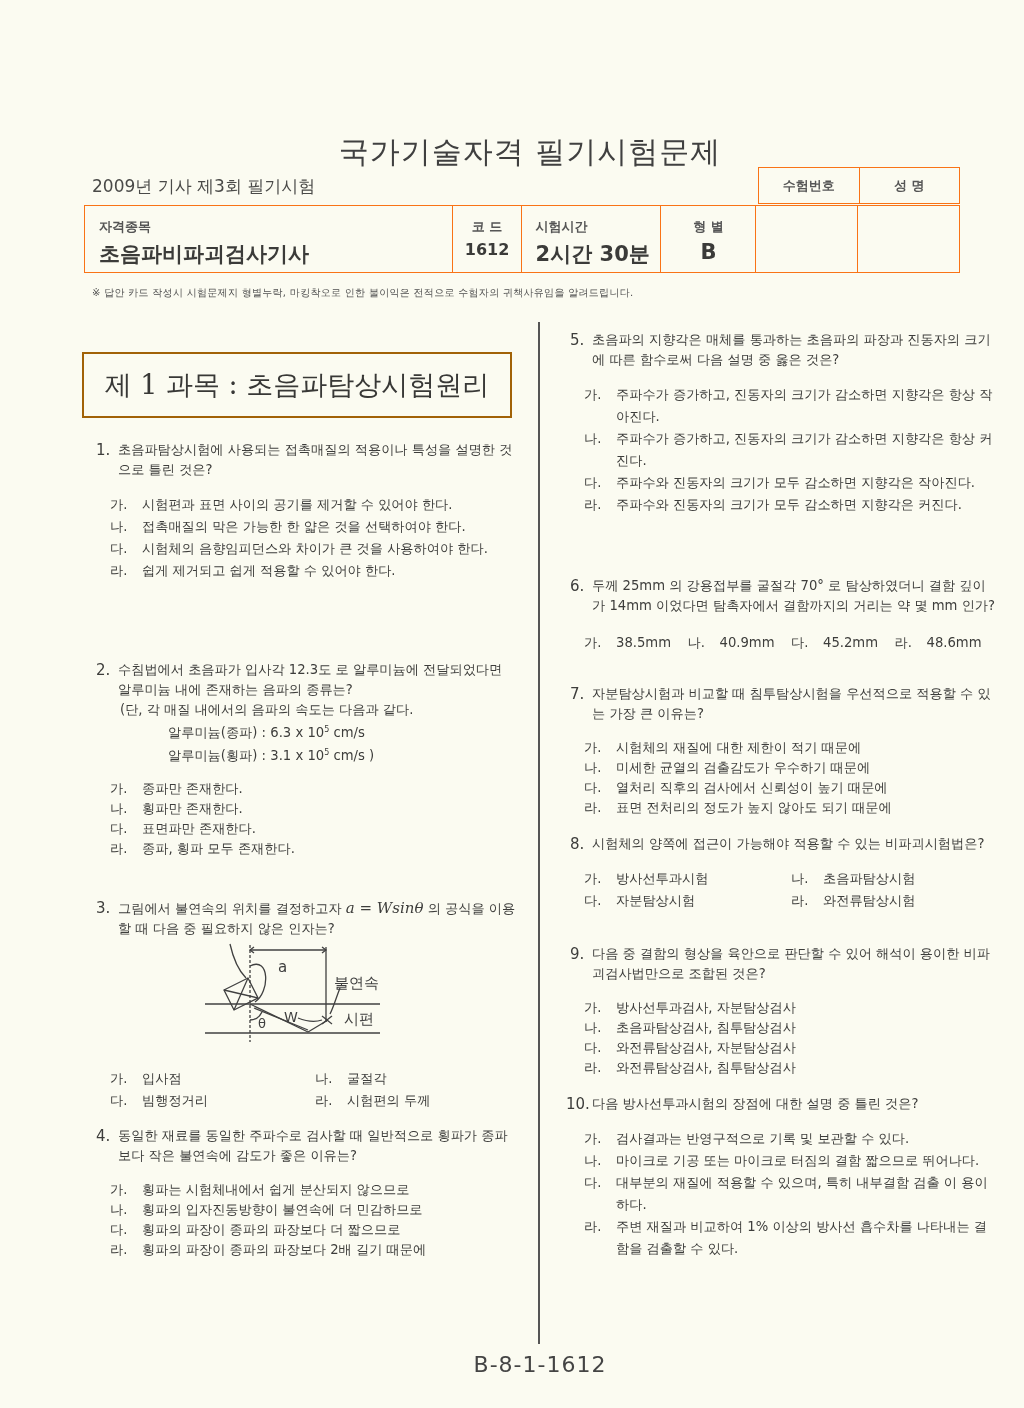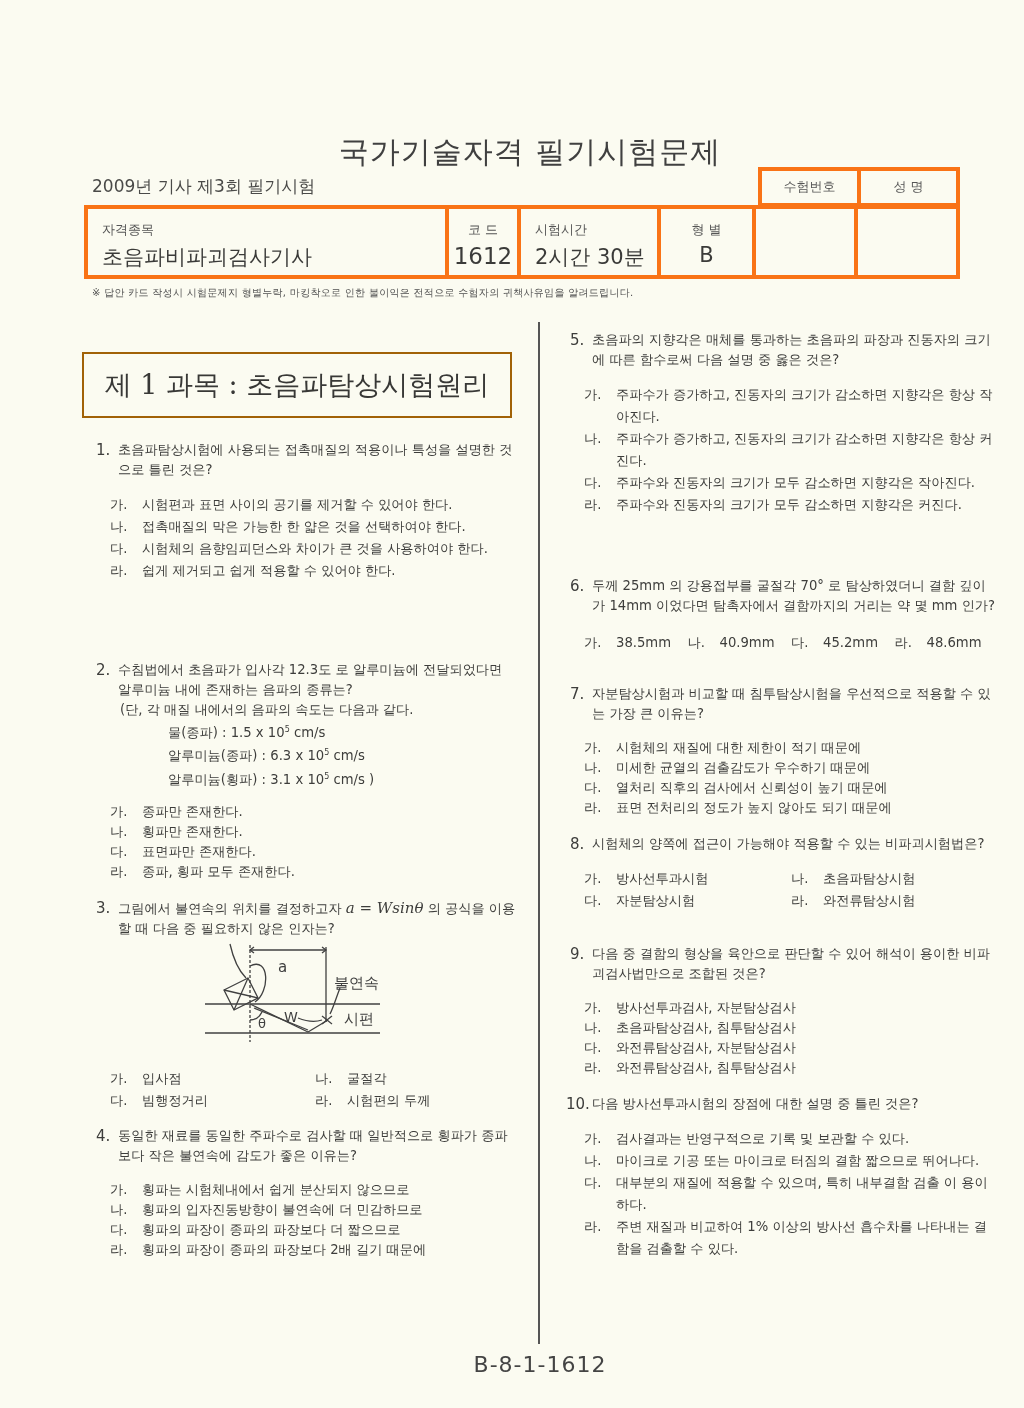--- a/index.html
+++ b/index.html
@@ -9,21 +9,21 @@
     font-family:"DejaVu Sans", "Liberation Sans", sans-serif;
     color:#3a3a38;
   }
   .abs { position:absolute; }
   .main-title {
     left:0; width:1060px; top:132px; text-align:center;
     font-size:30px; letter-spacing:1px; color:#404040;
   }
   .exam-sub { left:92px; top:175px; font-size:17px; color:#4a4a48; }
   .hdr-table { border-collapse:collapse; position:absolute; }
-  .hdr-table td { border:4px solid #f97316; padding:4px; vertical-align:top; }
+  .hdr-table td { border:1px solid #f97316; padding:4px; vertical-align:top;font-weight:bold; }
   .cell-label { font-size:13px; color:#555; display:block; padding:8px 0 0 10px; }
   .cell-val { font-size:21px; display:block; padding:4px 0 0 10px; color:#3b3b39; }
   .center { text-align:center; padding-left:0 !important; }
   .notice { left:92px; top:286px; font-size:10px; color:#505050; letter-spacing:0.3px; }
   .divider { left:538px; top:322px; width:2px; height:1022px; background:#555; }
   .subject-box {
     left:82px; top:352px; width:430px; height:66px;
     border:2px solid #a16207; box-sizing:border-box;
     font-family:"DejaVu Serif", "Liberation Serif", serif;
     font-size:27px; text-align:center; line-height:62px; color:#383836;
@@ -61,21 +61,21 @@
 
 <table class="hdr-table" style="left:84px; top:205px; width:876px;">
   <tbody>
       <tr style="height:64px;margin-top:16px;">
     <td style="width:378px;">
       <span class="cell-label">자격종목</span>
       <span class="cell-val">초음파비파괴검사기사</span>
     </td>
     <td style="width:60px;">
       <span class="cell-label center">코 드</span>
-      <span class="cell-val center" style="font-size:23px;">1612</span>
+      <span class="cell-val center" style="font-size:16px;">1612</span>
     </td>
     <td style="width:136px;">
       <span class="cell-label">시험시간</span>
       <span class="cell-val">2시간 30분</span>
     </td>
     <td style="width:90px;">
       <span class="cell-label center">형 별</span>
       <span class="cell-val center">B</span>
     </td>
     <td style="width:98px;"></td>
@@ -115,21 +115,20 @@
   </div>
 </div>
 
 <div class="abs q" style="left:96px; top:660px; width:420px;">
   <div class="stem">
     <span class="num">2.</span>
     <span class="stem-text">수침법에서 초음파가 입사각 12.3도 로 알루미늄에 전달되었다면 알루미늄 내에 존재하는 음파의 종류는?</span>
   </div>
   <div class="note">
     <div>(단, 각 매질 내에서의 음파의 속도는 다음과 같다.</div>
-    <div class="ind"><span>물(종파)</span> : <span>1.5 x 10</span><sup>5</sup> <span>cm/s</span></div>
     <div class="ind"><span>알루미늄(종파)</span> : <span>6.3 x 10</span><sup>5</sup> <span>cm/s</span></div>
     <div class="ind"><span>알루미늄(횡파)</span> : <span>3.1 x 10</span><sup>5</sup> <span>cm/s )</span></div>
   </div>
   <div class="opts" style="margin-top:12px;">
     <div class="opt" style="line-height:20px;">
         <span class="lbl">가.</span>
         <span class="txt">종파만 존재한다.</span>
       </div>
     <div class="opt" style="line-height:20px;">
         <span class="lbl">나.</span>

